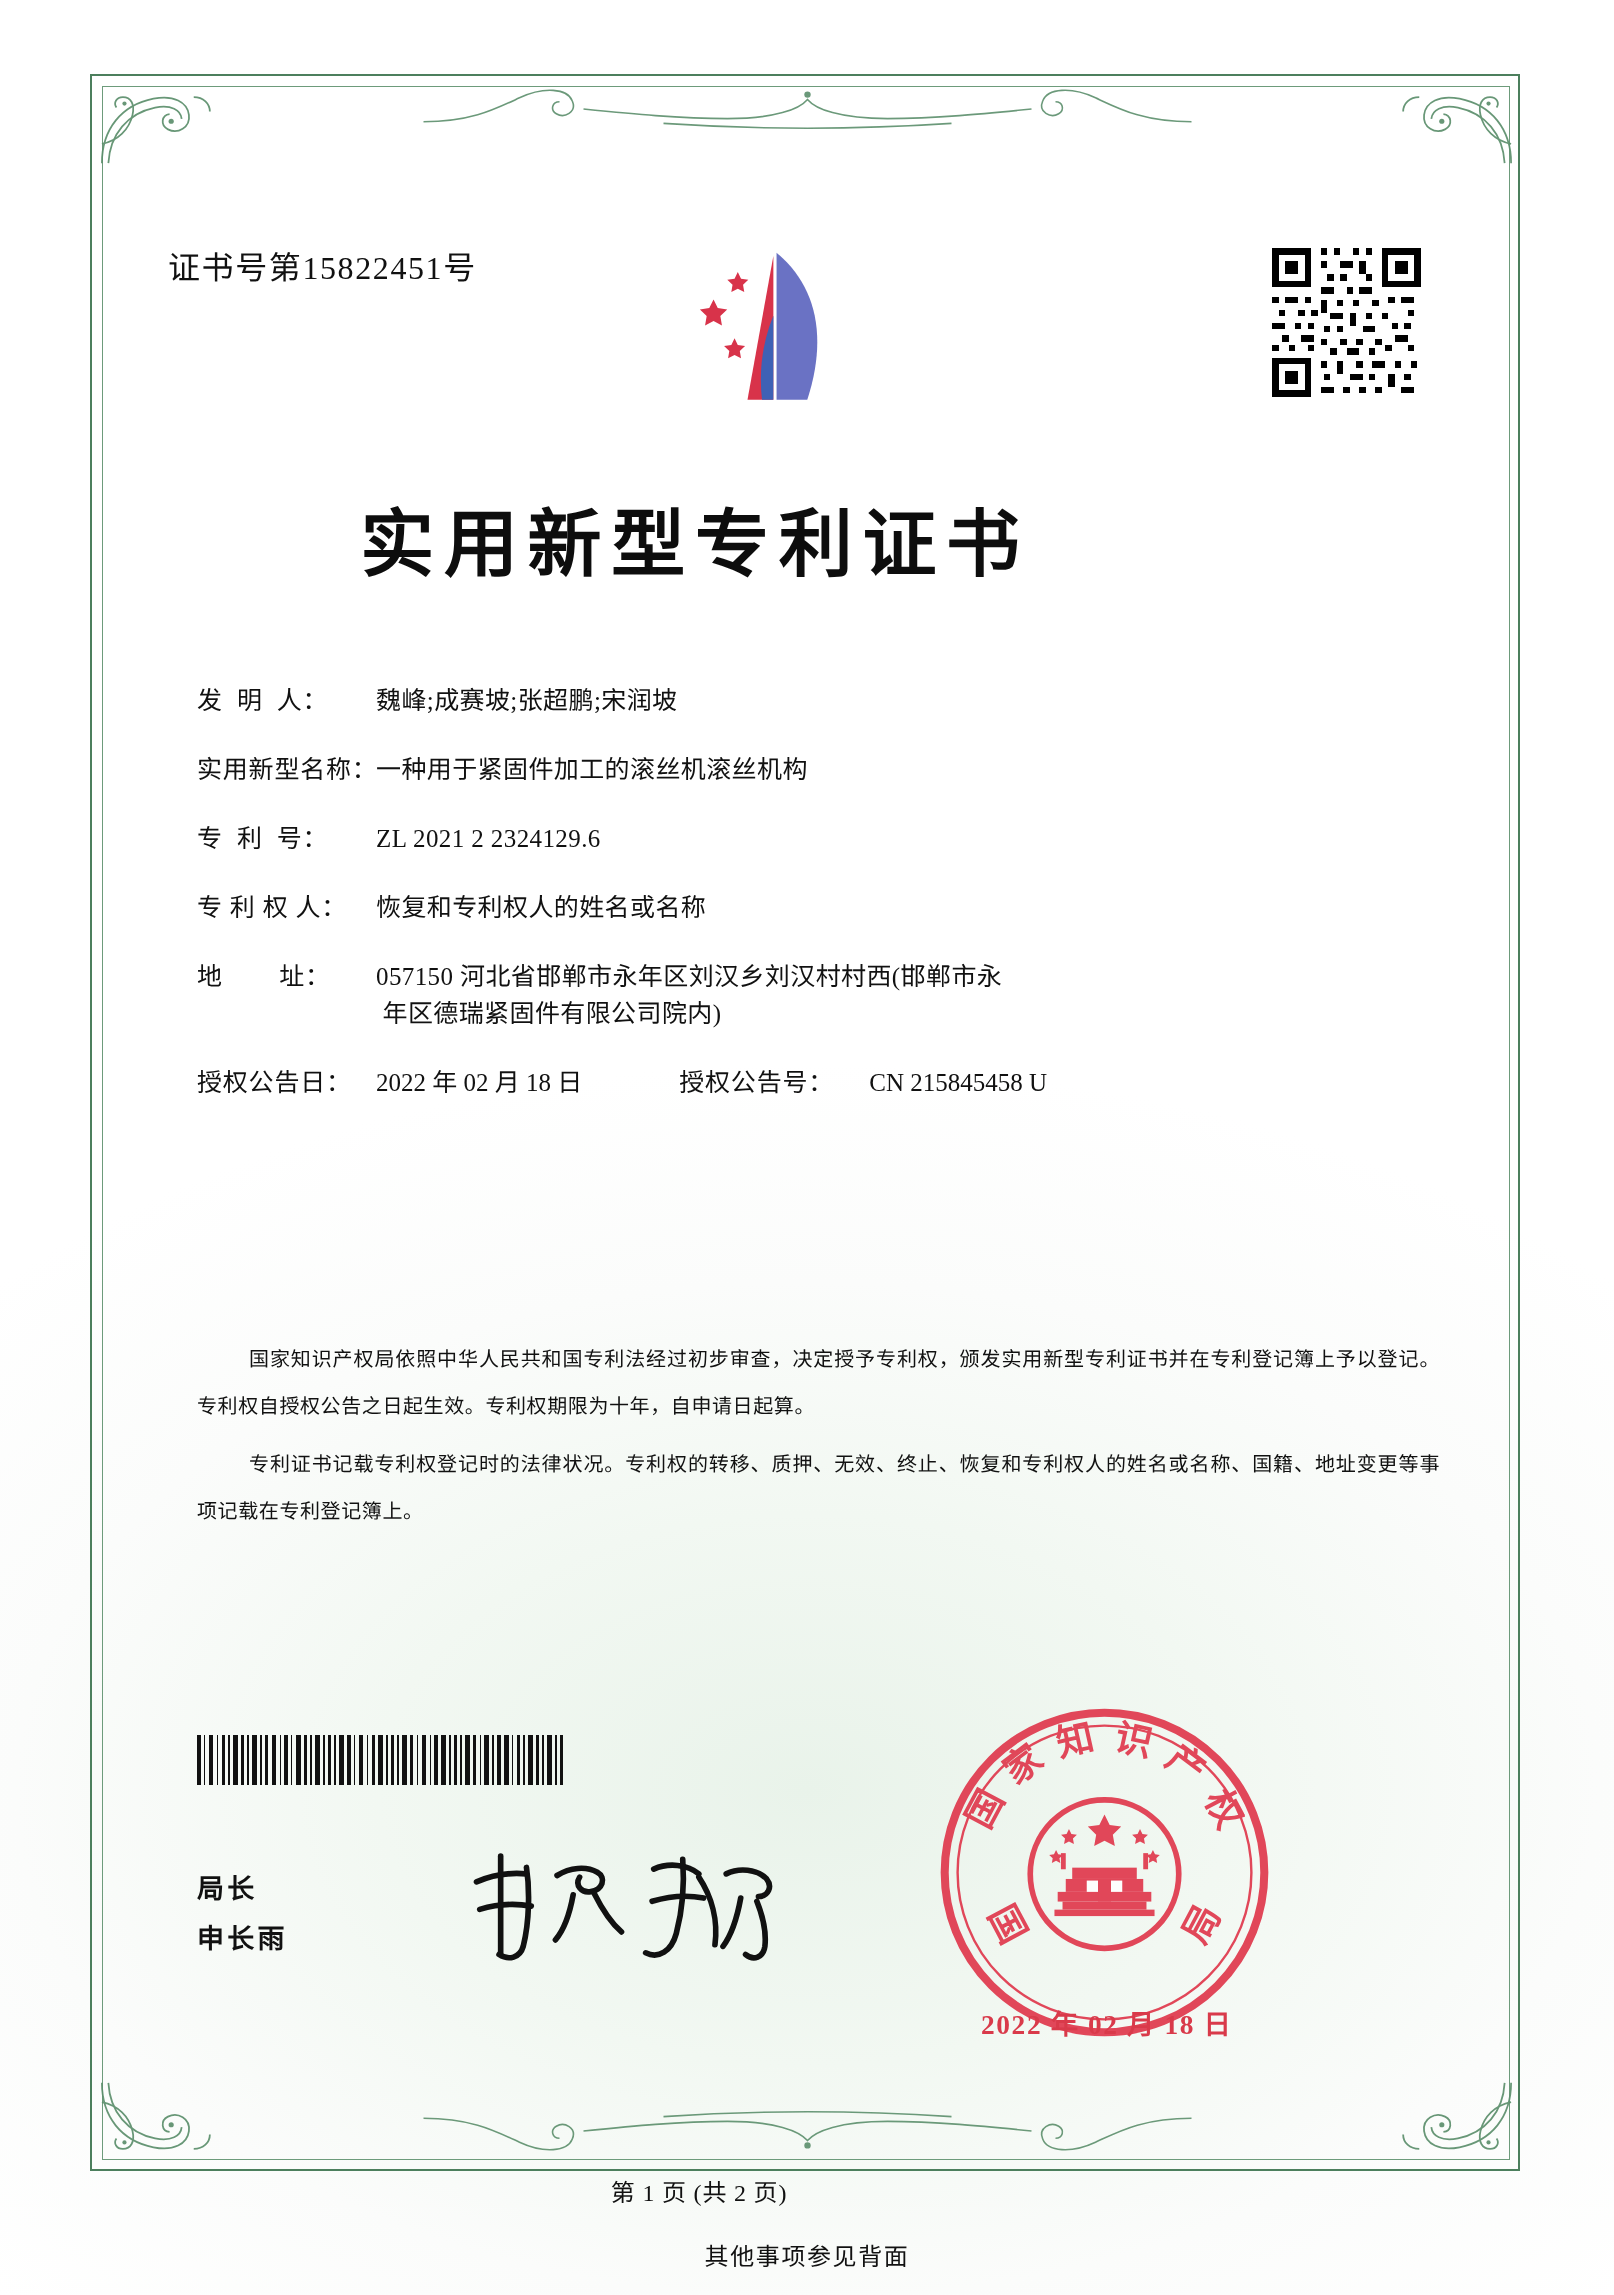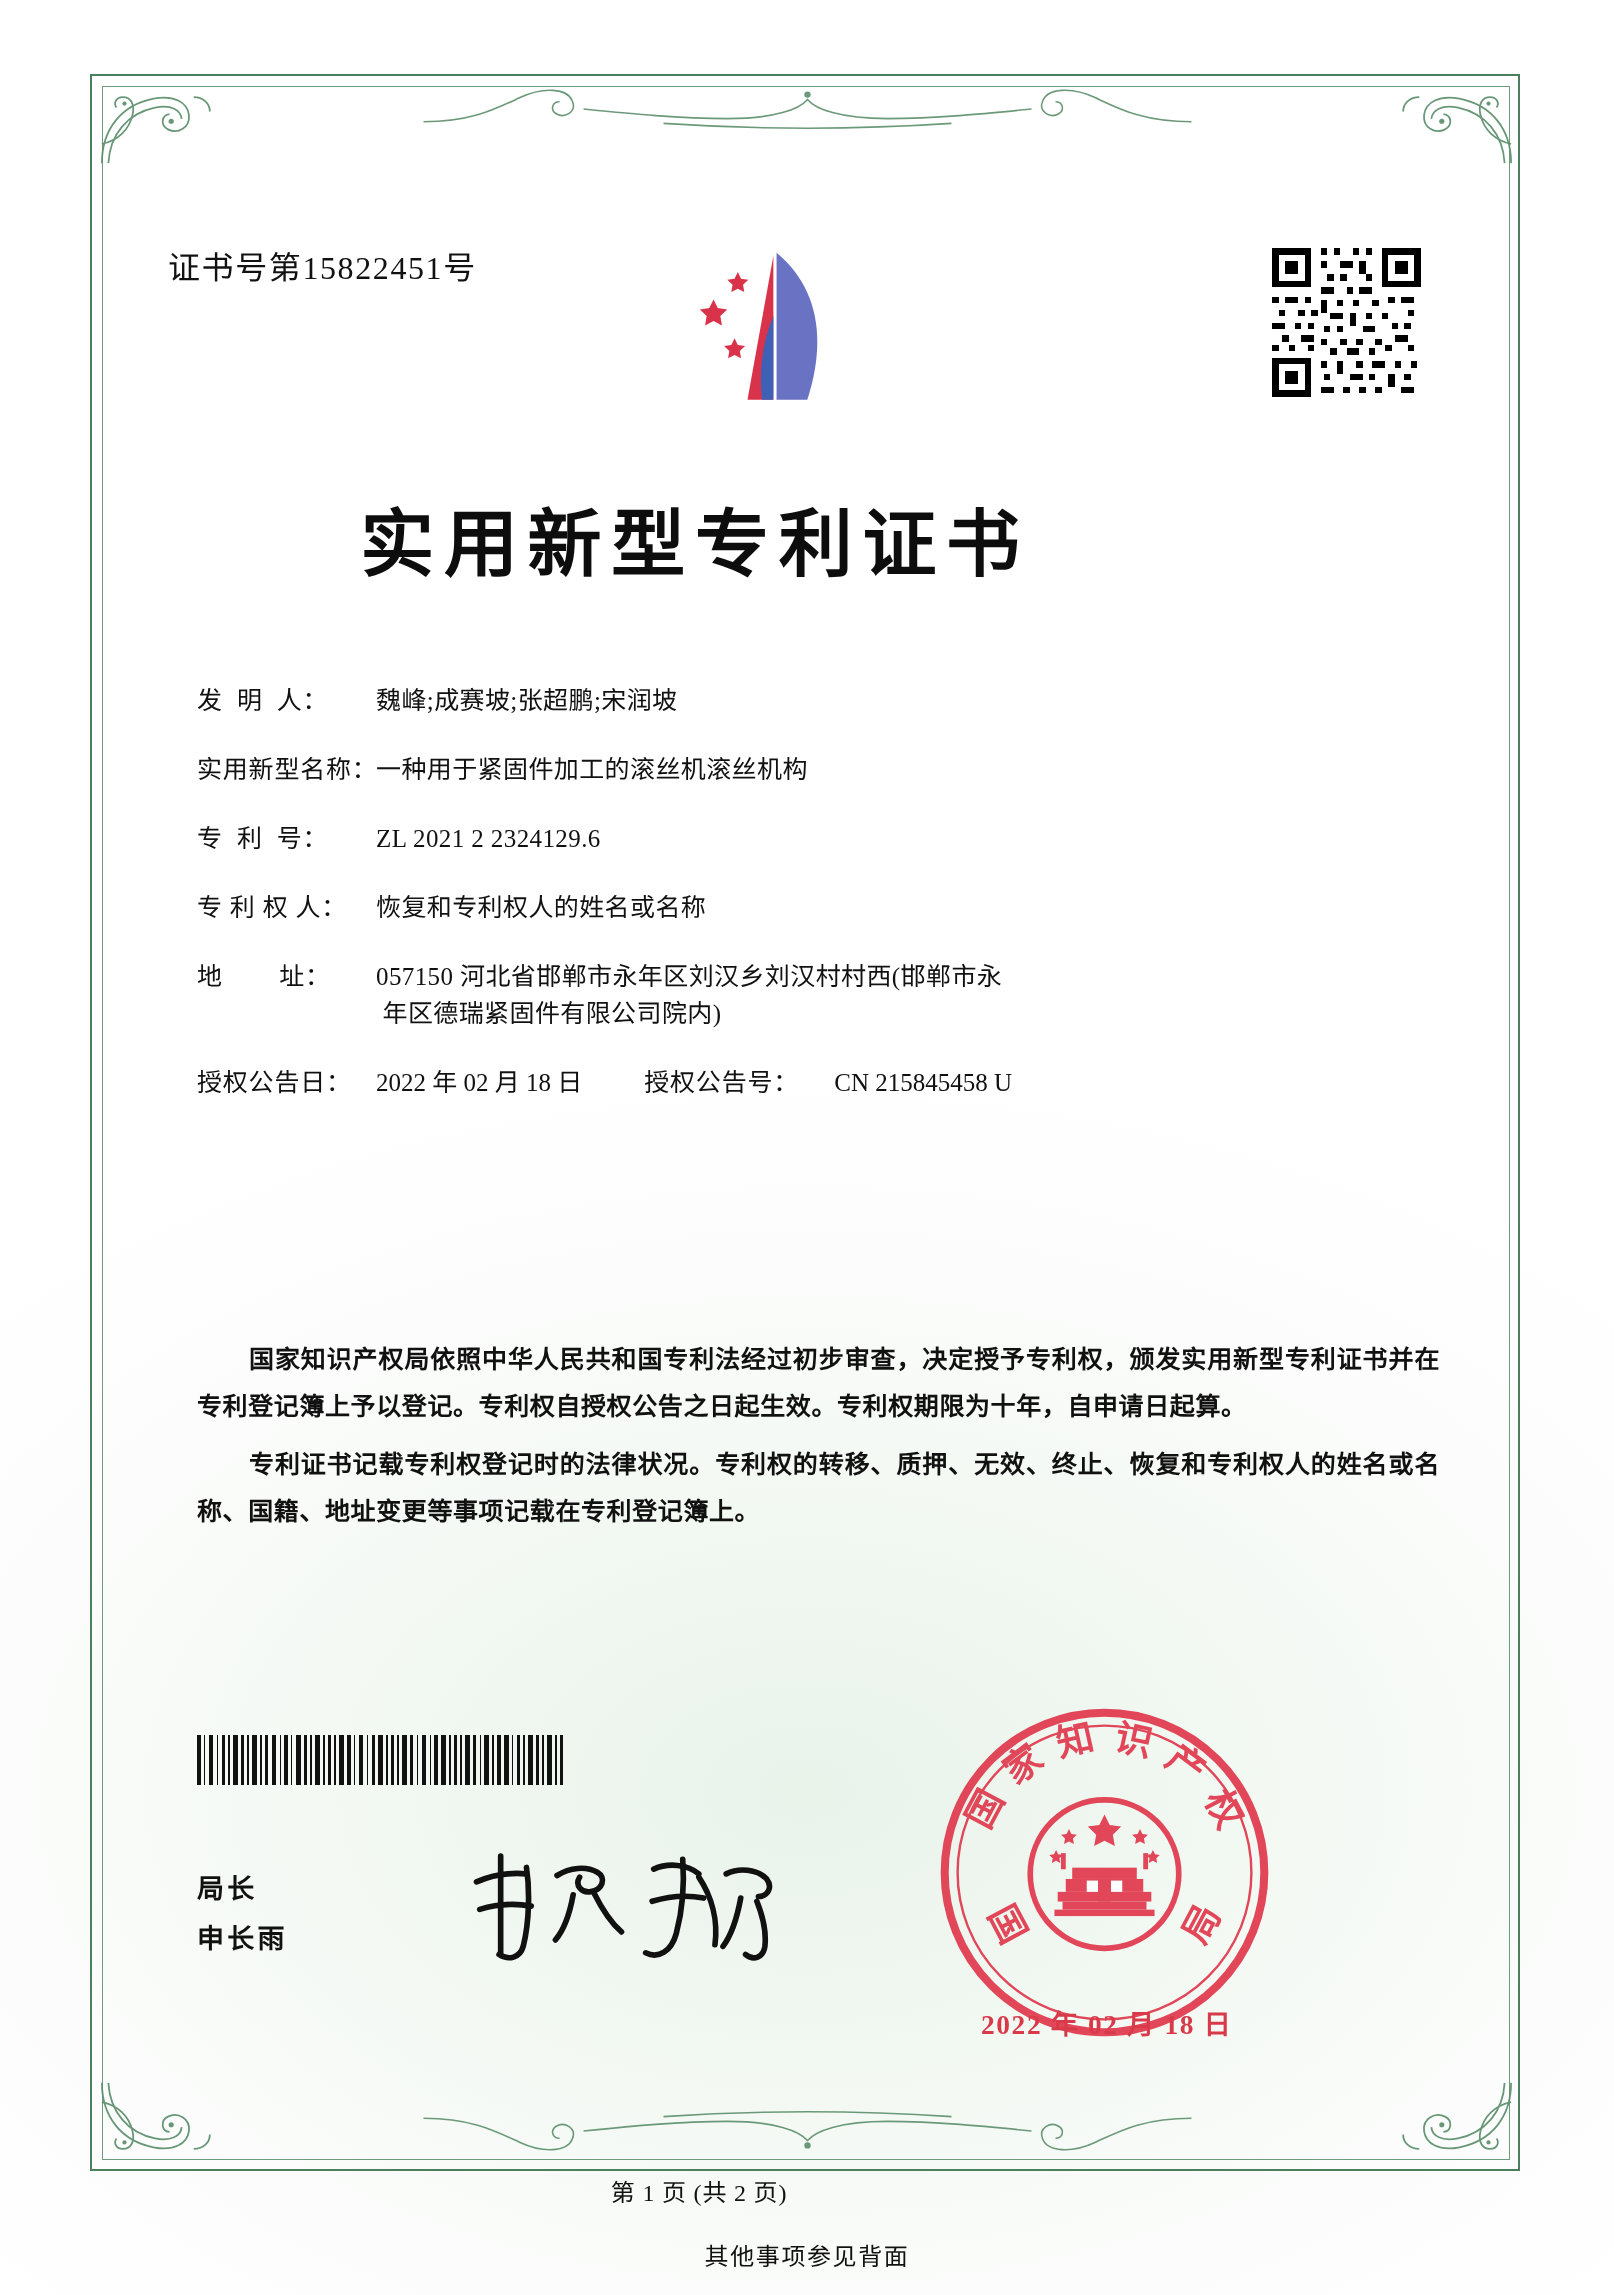--- a/index.html
+++ b/index.html
@@ -131,37 +131,36 @@
     padding-left: 6.5px;
   }
   .row.pair {
     justify-content: flex-start;
   }
   .row .label2 {
     width: 190px;
     flex: 0 0 190px;
     white-space: pre;
     letter-spacing: 0.8px;
-    margin-left: 62px;
+    margin-left: 97px;
   }
   .row .value2 {
     flex: 0 0 auto;
   }
 
   
   .paragraphs {
     position: absolute;
     left: 197px;
     top: 1336px;
     width: 1243px;
-    font-size: 25px;
+    font-size: 20px;
     line-height: 47px;
     color: #111;
     letter-spacing: 0.6px;
-    font-weight: bold;
   }
   .paragraphs p {
     margin: 0 0 11.3px 0;
     text-indent: 52px;
     text-align: justify;
   }
 
   
   .barcode {
     position: absolute;

